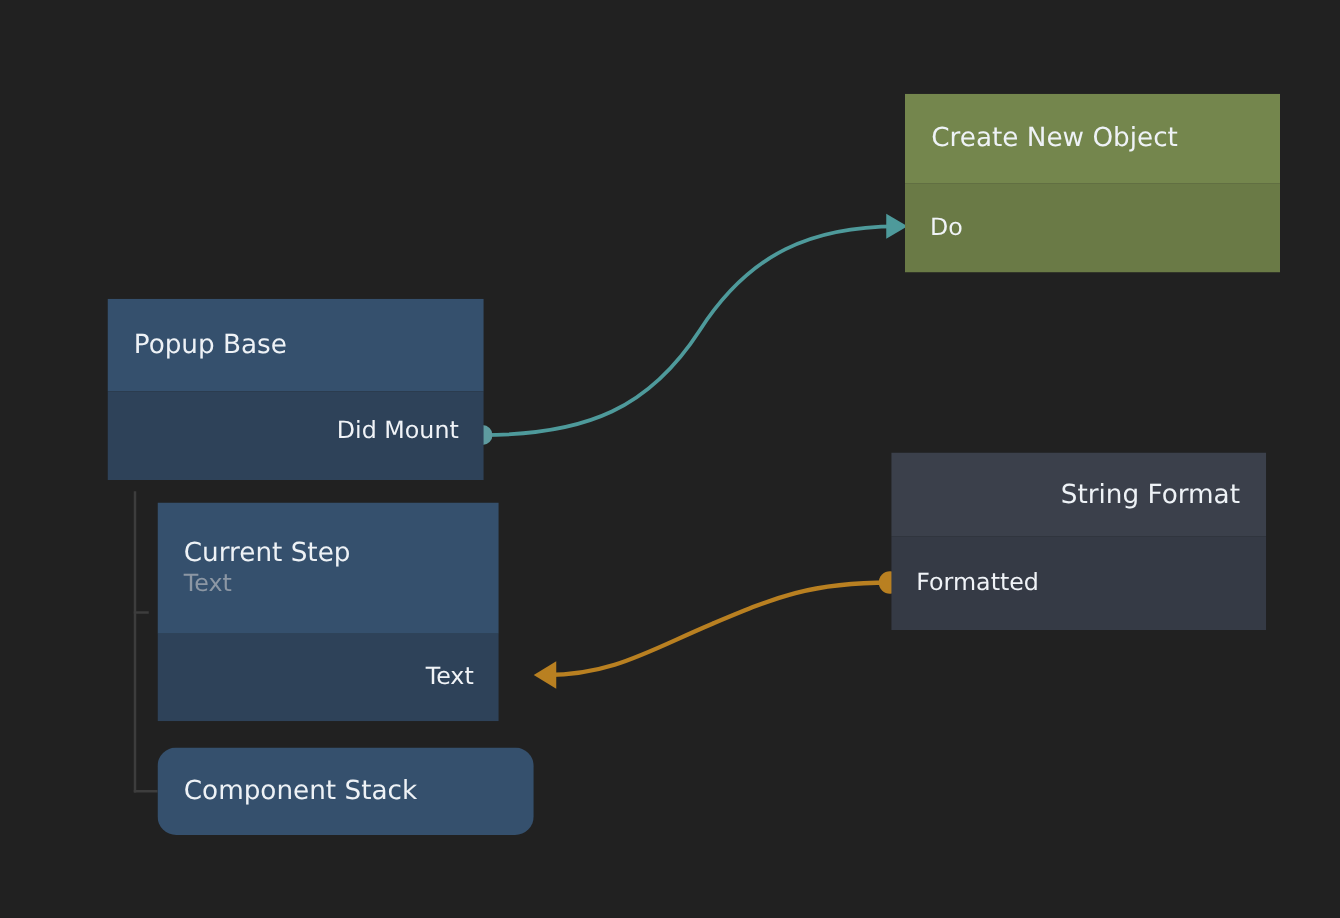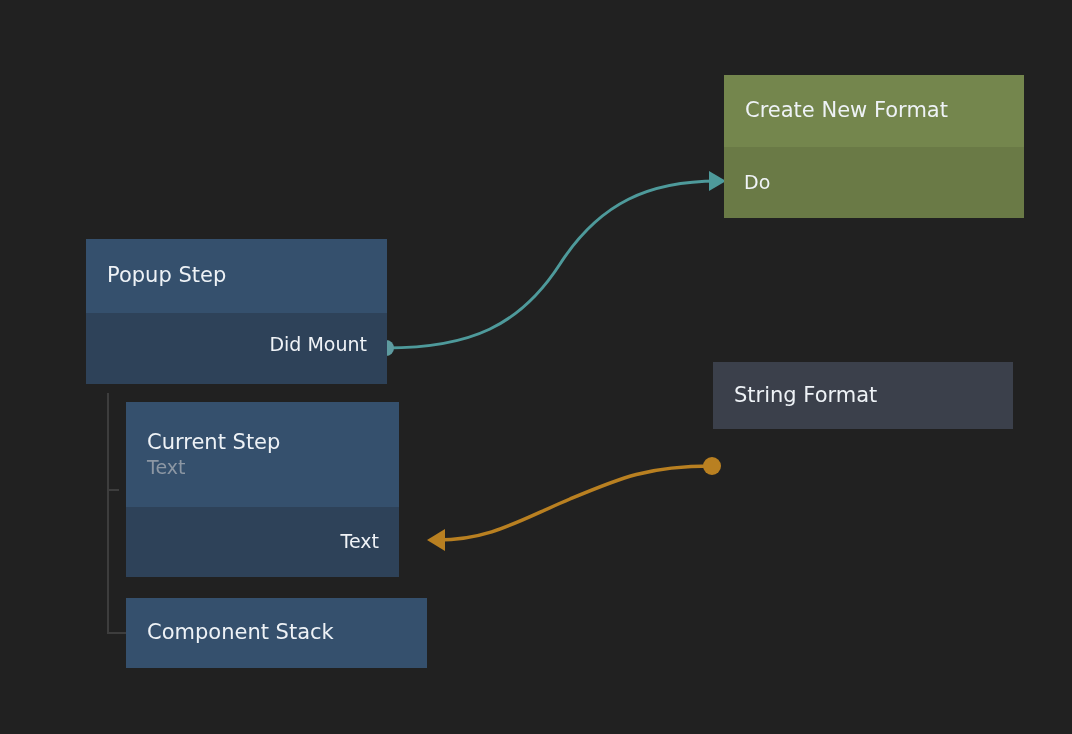--- a/index.html
+++ b/index.html
@@ -111,21 +111,21 @@
     <polygon points="726,181 709,171 709,191" fill="#4e9a9b"></polygon>
     <circle cx="386" cy="348" r="8" fill="#5e9ba0"></circle>
 
     <path d="M 712 466 C 648 466, 620 478, 570 499 C 520 520, 490 540, 437 540" fill="none" stroke="#b98021" stroke-width="3.5" stroke-linecap="round"></path>
     <polygon points="427,540 445,529 445,551" fill="#b98021"></polygon>
     <circle cx="712" cy="466" r="9" fill="#b98021"></circle>
   </svg>
 
   <div class="node blue" style="left:86px; top:239px; width:301px; height:145px;">
     <div class="node-header" style="height:74px; padding:0 21px;">
-      <div class="node-title">Popup Step</div>
+      <div class="node-title">Popup Base</div>
     </div>
     <div class="node-body" style="height:71px;">
       <div class="port-row out" style="top:92px; margin-top:-74px;">
         <span class="port-label">Did Mount</span>
       </div>
     </div>
   </div>
 
   <div class="node blue" style="left:126px; top:402px; width:273px; height:175px;">
     <div class="node-header" style="height:105px; padding:0 21px;">
@@ -133,35 +133,40 @@
       <div class="node-subtitle">Text</div>
     </div>
     <div class="node-body" style="height:70px;">
       <div class="port-row out" style="top:126px; margin-top:-105px;">
         <span class="port-label">Text</span>
       </div>
     </div>
   </div>
 
   <div class="node blue" style="left:126px; top:598px; width:301px; height:70px;">
-    <div class="node-header" style="height:70px; padding:0 21px;">
+    <div class="node-header" style="height:70px; padding:0 21px;border-radius:15px;">
       <div class="node-title">Component Stack</div>
     </div>
   </div>
 
   <div class="node green" style="left:724px; top:75px; width:300px; height:143px;">
     <div class="node-header" style="height:72px; padding:0 21px;">
-      <div class="node-title">Create New Format</div>
+      <div class="node-title">Create New Object</div>
     </div>
     <div class="node-body" style="height:71px;">
       <div class="port-row in" style="top:94px; margin-top:-72px;">
         <span class="port-label">Do</span>
       </div>
     </div>
   </div>
 
   <div class="node gray" style="left:713px; top:362px; width:300px; height:142px;">
-    <div class="node-header" style="height:67px; padding:0 21px;">
+    <div class="node-header" style="height:67px; padding:0 21px;text-align:right;">
       <div class="node-title">String Format</div>
+    </div>
+    <div class="node-body" style="height:75px;">
+      <div class="port-row in" style="top:91px; margin-top:-67px;">
+        <span class="port-label">Formatted</span>
+      </div>
     </div>
   </div>
 
 </div>
 
 </body></html>

